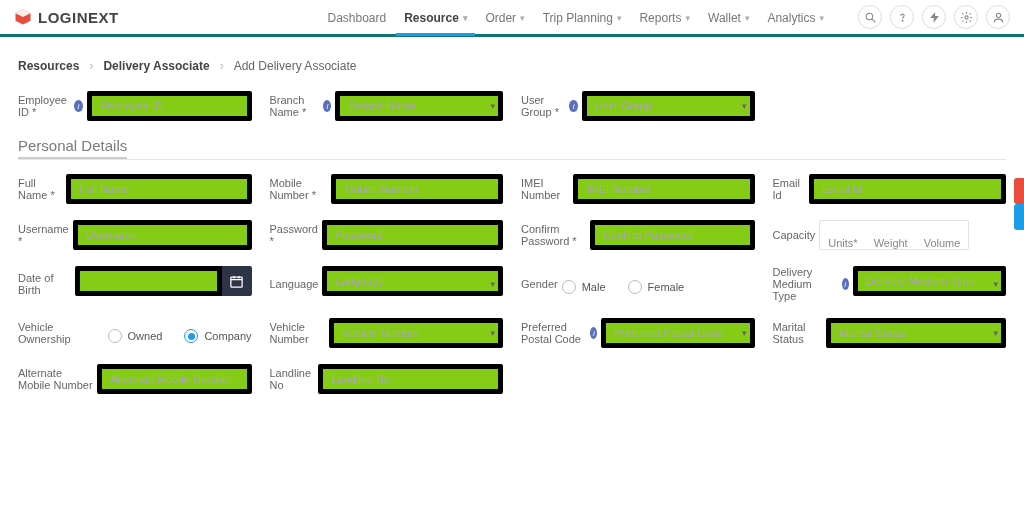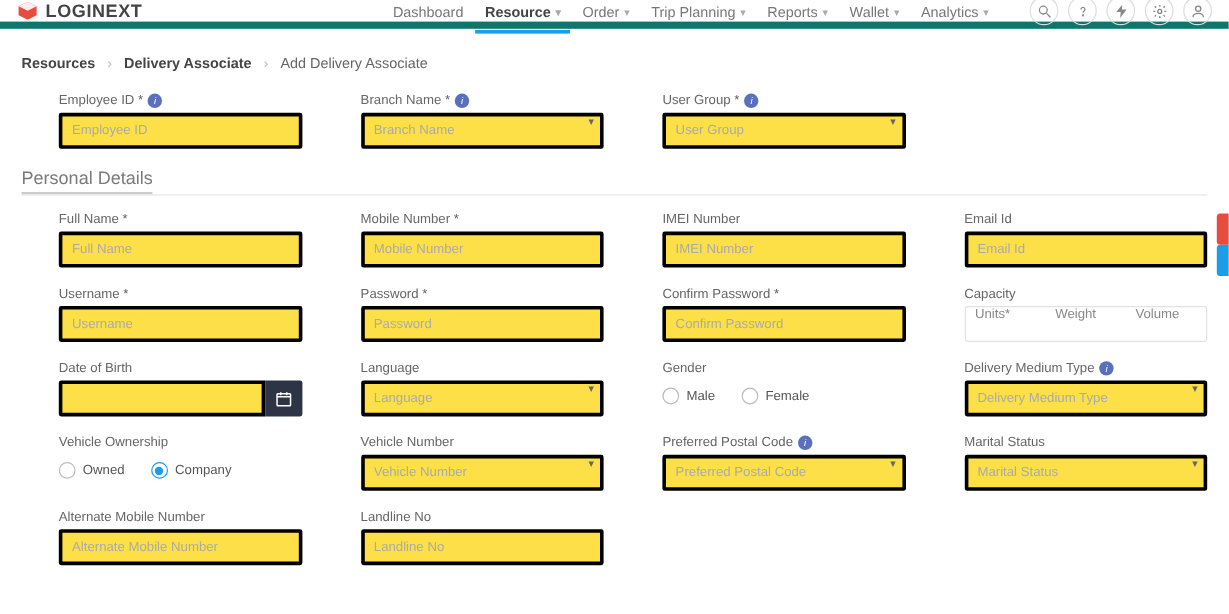--- a/index.html
+++ b/index.html
@@ -1,49 +1,49 @@
 <!DOCTYPE html>
 <html><head>
 <meta charset="utf-8">
 <style>
   * { box-sizing: border-box; margin: 0; padding: 0; }
   body { font-family: Arial, Helvetica, sans-serif; font-size: 12px; color: #555; background: #fff; width: 1024px; height: 512px; overflow: hidden; position: relative; }
 
-  .topbar { display: flex; align-items: center; height: 24px; border-bottom: 6px solid #0f766e; padding: 0 14px; }
+  .topbar { display: flex; align-items: center; height: 37px; border-bottom: 3px solid #0f766e; padding: 0 14px; }
   .logo { display: flex; align-items: center; gap: 6px; font-weight: 700; font-size: 15px; color: #444; letter-spacing: 0.5px; }
   .logo-mark { width: 18px; height: 18px; }
   .nav { margin-left: auto; display: flex; align-items: center; gap: 14px; }
   .nav-item { display: flex; align-items: center; gap: 4px; font-size: 12px; color: #777; cursor: pointer; padding: 12px 2px 10px; position: relative; justify-content: center; }
   .nav-item.active { color: #444; font-weight: 600; }
   .nav-item.active::after { content:""; position:absolute; left:-6px; right:-6px; bottom:-1px; height:3px; background:#1c9dea; }
   .nav-caret { font-size: 9px; color: #aaa; }
   .iconbar { display: flex; align-items: center; gap: 8px; margin-left: 18px; }
   .circ { width: 24px; height: 24px; border: 1px solid #ddd; border-radius: 50%; display:flex; align-items:center; justify-content:center; color:#888; cursor:pointer; }
   .circ svg { width: 13px; height: 13px; }
 
   .breadcrumb { display:flex; align-items:flex-end; gap:10px; padding: 22px 18px 18px; font-size: 12px; }
   .breadcrumb .crumb { color:#444; font-weight:600; }
   .breadcrumb .crumb.cur { font-weight:400; color:#666; }
   .breadcrumb .sep { color:#bbb; }
 
   .page { padding: 0 18px 20px; }
   .row { display: grid; grid-template-columns: repeat(4, 1fr); gap: 18px; margin-bottom: 16px; }
-  .field { display:flex; flex-direction:column; gap:4px;margin-left:31px; }
+  .field { display:flex; flex-direction:row; gap:4px; }
   .label { font-size: 11px; color:#666; display:flex; align-items:center; gap:4px; }
   .info { width:12px; height:12px; border-radius:50%; background:#5b6fbf; color:#fff; font-size:8px; font-style:italic; display:flex; align-items:center; justify-content:center; }
-  .input { height: 30px; border:3px solid #000000; border-radius:2px; padding: 0 8px; font-size:11px; color:#555; background:#fde047; width:100%; }
+  .input { height: 30px; border:5px solid #000000; border-radius:2px; padding: 0 8px; font-size:11px; color:#555; background:#84cc16; width:100%; }
   .input::placeholder { color:#aaa; }
   .select { position: relative; }
   .select .caret { position:absolute; right:8px; top:50%; transform:translateY(-50%); font-size:9px; color:#666; pointer-events:none; }
 
   .section-title { font-size:15px; color:#7a7a7a; font-weight:500; margin: 12px 0 4px; }
   .divider { height:1px; background:#e6e6e6; margin-bottom: 14px; width: 22%; }
   .divider.dark { background:#ccc; height:2px; width:11%; margin-top:-1px; }
 
-  .capacity { display:flex; border:1px solid #e2e2e2; border-radius:2px; height:30px; align-items:flex-start; font-size:11px; color:#888; }
+  .capacity { display:flex; border:1px solid #e2e2e2; border-radius:2px; height:30px; align-items:flex-end; font-size:11px; color:#888; }
   .capacity span { flex:1; text-align:left; padding:0 8px; }
 
   .radio-row { display:flex; align-items:center; gap:22px; margin-top:6px; }
   .radio { display:flex; align-items:center; gap:6px; font-size:11px; color:#555; cursor:pointer;text-align:right; }
   .radio .dot { width:14px; height:14px; border:1.5px solid #bbb; border-radius:50%; display:flex; align-items:center; justify-content:center; }
   .radio.checked .dot { border-color:#1c9dea; }
   .radio.checked .dot::after { content:""; width:7px; height:7px; background:#1c9dea; border-radius:50%; }
 
   .dob-wrap { display:flex; }
   .dob-wrap .input { border-top-right-radius:0; border-bottom-right-radius:0; }

